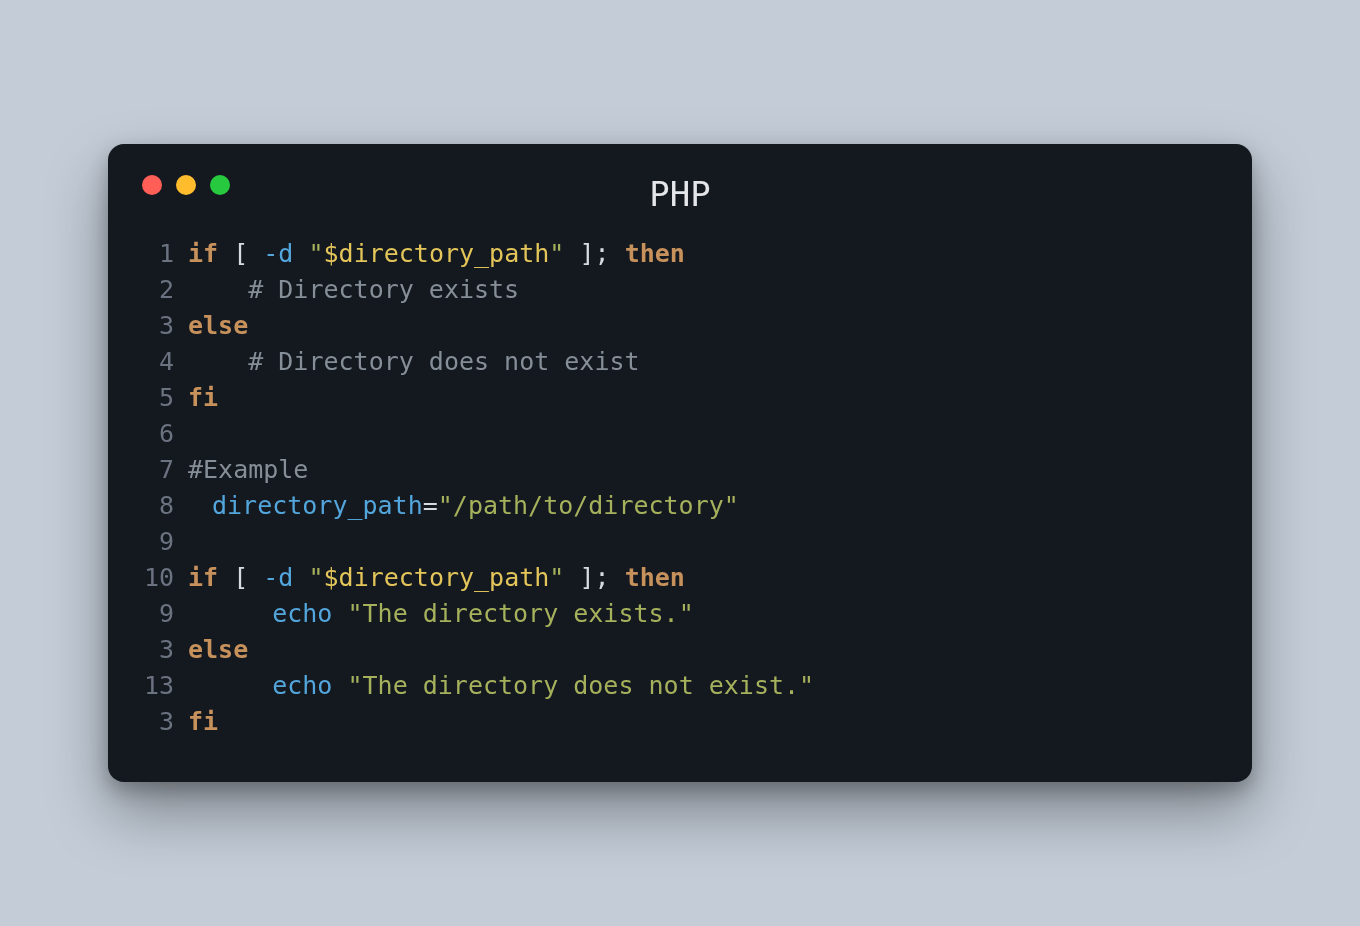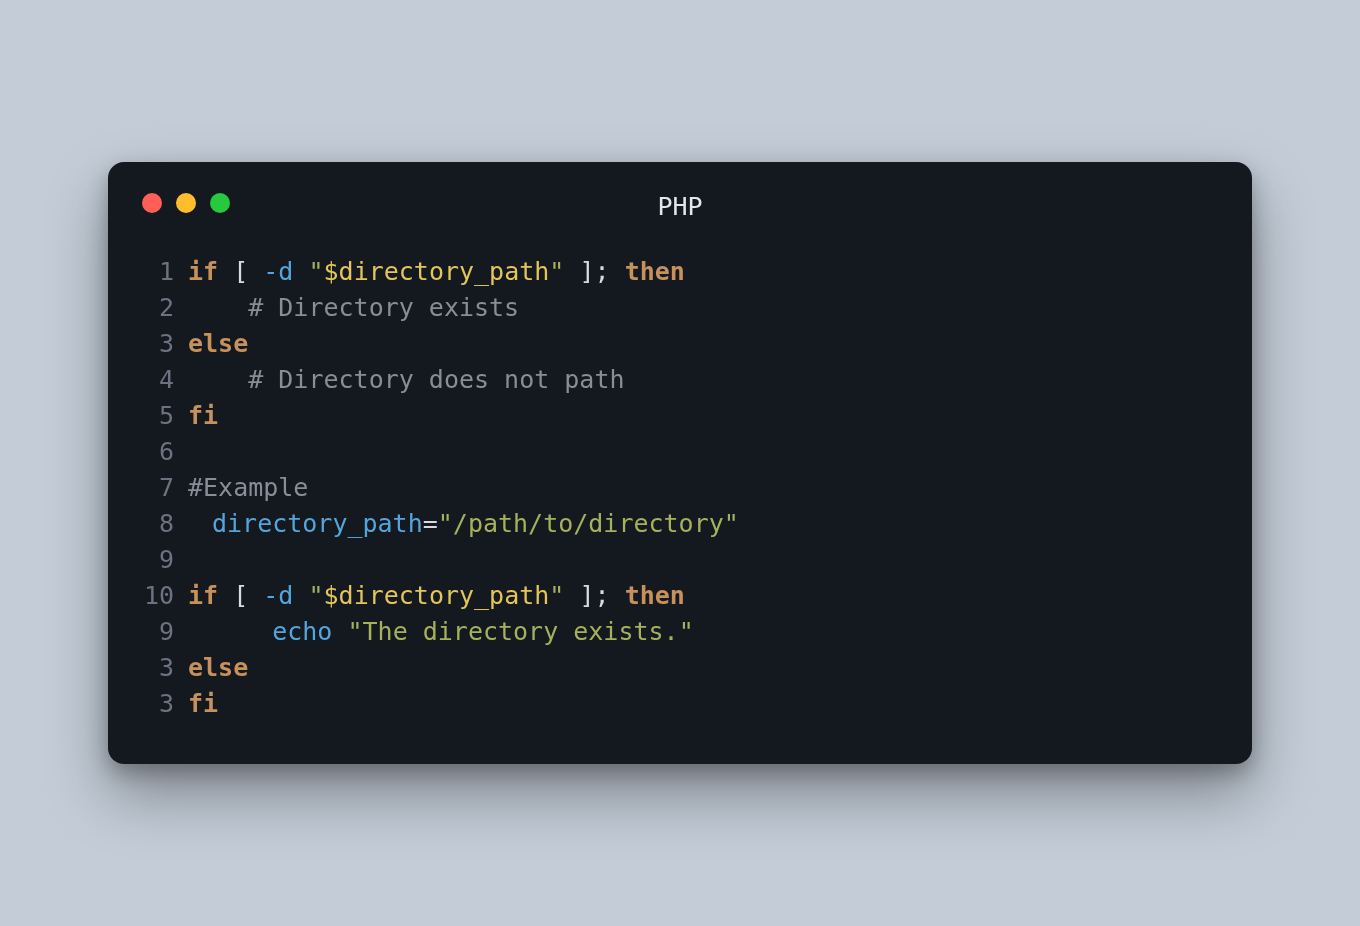--- a/index.html
+++ b/index.html
@@ -49,21 +49,21 @@
   .dot{width:20px;height:20px;border-radius:50%;}
   .dot.red{background:var(--dot-red);}
   .dot.yellow{background:var(--dot-yellow);}
   .dot.green{background:var(--dot-green);}
   .title{
     position:absolute;
     left:0;right:0;
     text-align:center;
     top:30px;
     color:var(--fg-title);
-    font-size:25px;
+    font-size:34px;
     font-weight:400;
     pointer-events:none;
   }
   .code{
     font-size:25px;
     line-height:36px;
   }
   .line{
     display:flex;
     white-space:pre;
@@ -96,24 +96,25 @@
       <div class="dot yellow"></div>
       <div class="dot green"></div>
     </div>
   </div>
   <div class="title">PHP</div>
 
   <div class="code" id="code">
       <div class="line"><span class="ln">1</span><span class="content"><span class="kw">if</span><span class="pu"> </span><span class="pu">[</span><span class="pu"> </span><span class="fl">-d</span><span class="pu"> </span><span class="st">"</span><span class="va">$directory_path</span><span class="st">"</span><span class="pu"> </span><span class="pu">]</span><span class="pu">;</span><span class="pu"> </span><span class="kw">then</span></span></div>
       <div class="line"><span class="ln">2</span><span class="content"><span class="pu">    </span><span class="cm"># Directory exists</span></span></div>
       <div class="line"><span class="ln">3</span><span class="content"><span class="kw">else</span></span></div>
-      <div class="line"><span class="ln">4</span><span class="content"><span class="pu">    </span><span class="cm"># Directory does not path</span></span></div>
+      <div class="line"><span class="ln">4</span><span class="content"><span class="pu">    </span><span class="cm"># Directory does not exist</span></span></div>
       <div class="line"><span class="ln">5</span><span class="content"><span class="kw">fi</span></span></div>
       <div class="line"><span class="ln">6</span><span class="content">&nbsp;</span></div>
       <div class="line"><span class="ln">7</span><span class="content"><span class="cm">#Example</span></span></div>
       <div class="line"><span class="ln">8</span><span class="content"><span class="id">directory_path</span><span class="op">=</span><span class="st">"/path/to/directory"</span></span></div>
       <div class="line"><span class="ln">9</span><span class="content">&nbsp;</span></div>
       <div class="line"><span class="ln">10</span><span class="content"><span class="kw">if</span><span class="pu"> </span><span class="pu">[</span><span class="pu"> </span><span class="fl">-d</span><span class="pu"> </span><span class="st">"</span><span class="va">$directory_path</span><span class="st">"</span><span class="pu"> </span><span class="pu">]</span><span class="pu">;</span><span class="pu"> </span><span class="kw">then</span></span></div>
       <div class="line"><span class="ln">9</span><span class="content"><span class="pu">    </span><span class="id">echo</span><span class="pu"> </span><span class="st">"The directory exists."</span></span></div>
       <div class="line"><span class="ln">3</span><span class="content"><span class="kw">else</span></span></div>
+      <div class="line"><span class="ln">13</span><span class="content"><span class="pu">    </span><span class="id">echo</span><span class="pu"> </span><span class="st">"The directory does not exist."</span></span></div>
       <div class="line"><span class="ln">3</span><span class="content"><span class="kw">fi</span></span></div>
     </div>
 </div>
 
 </body></html>

